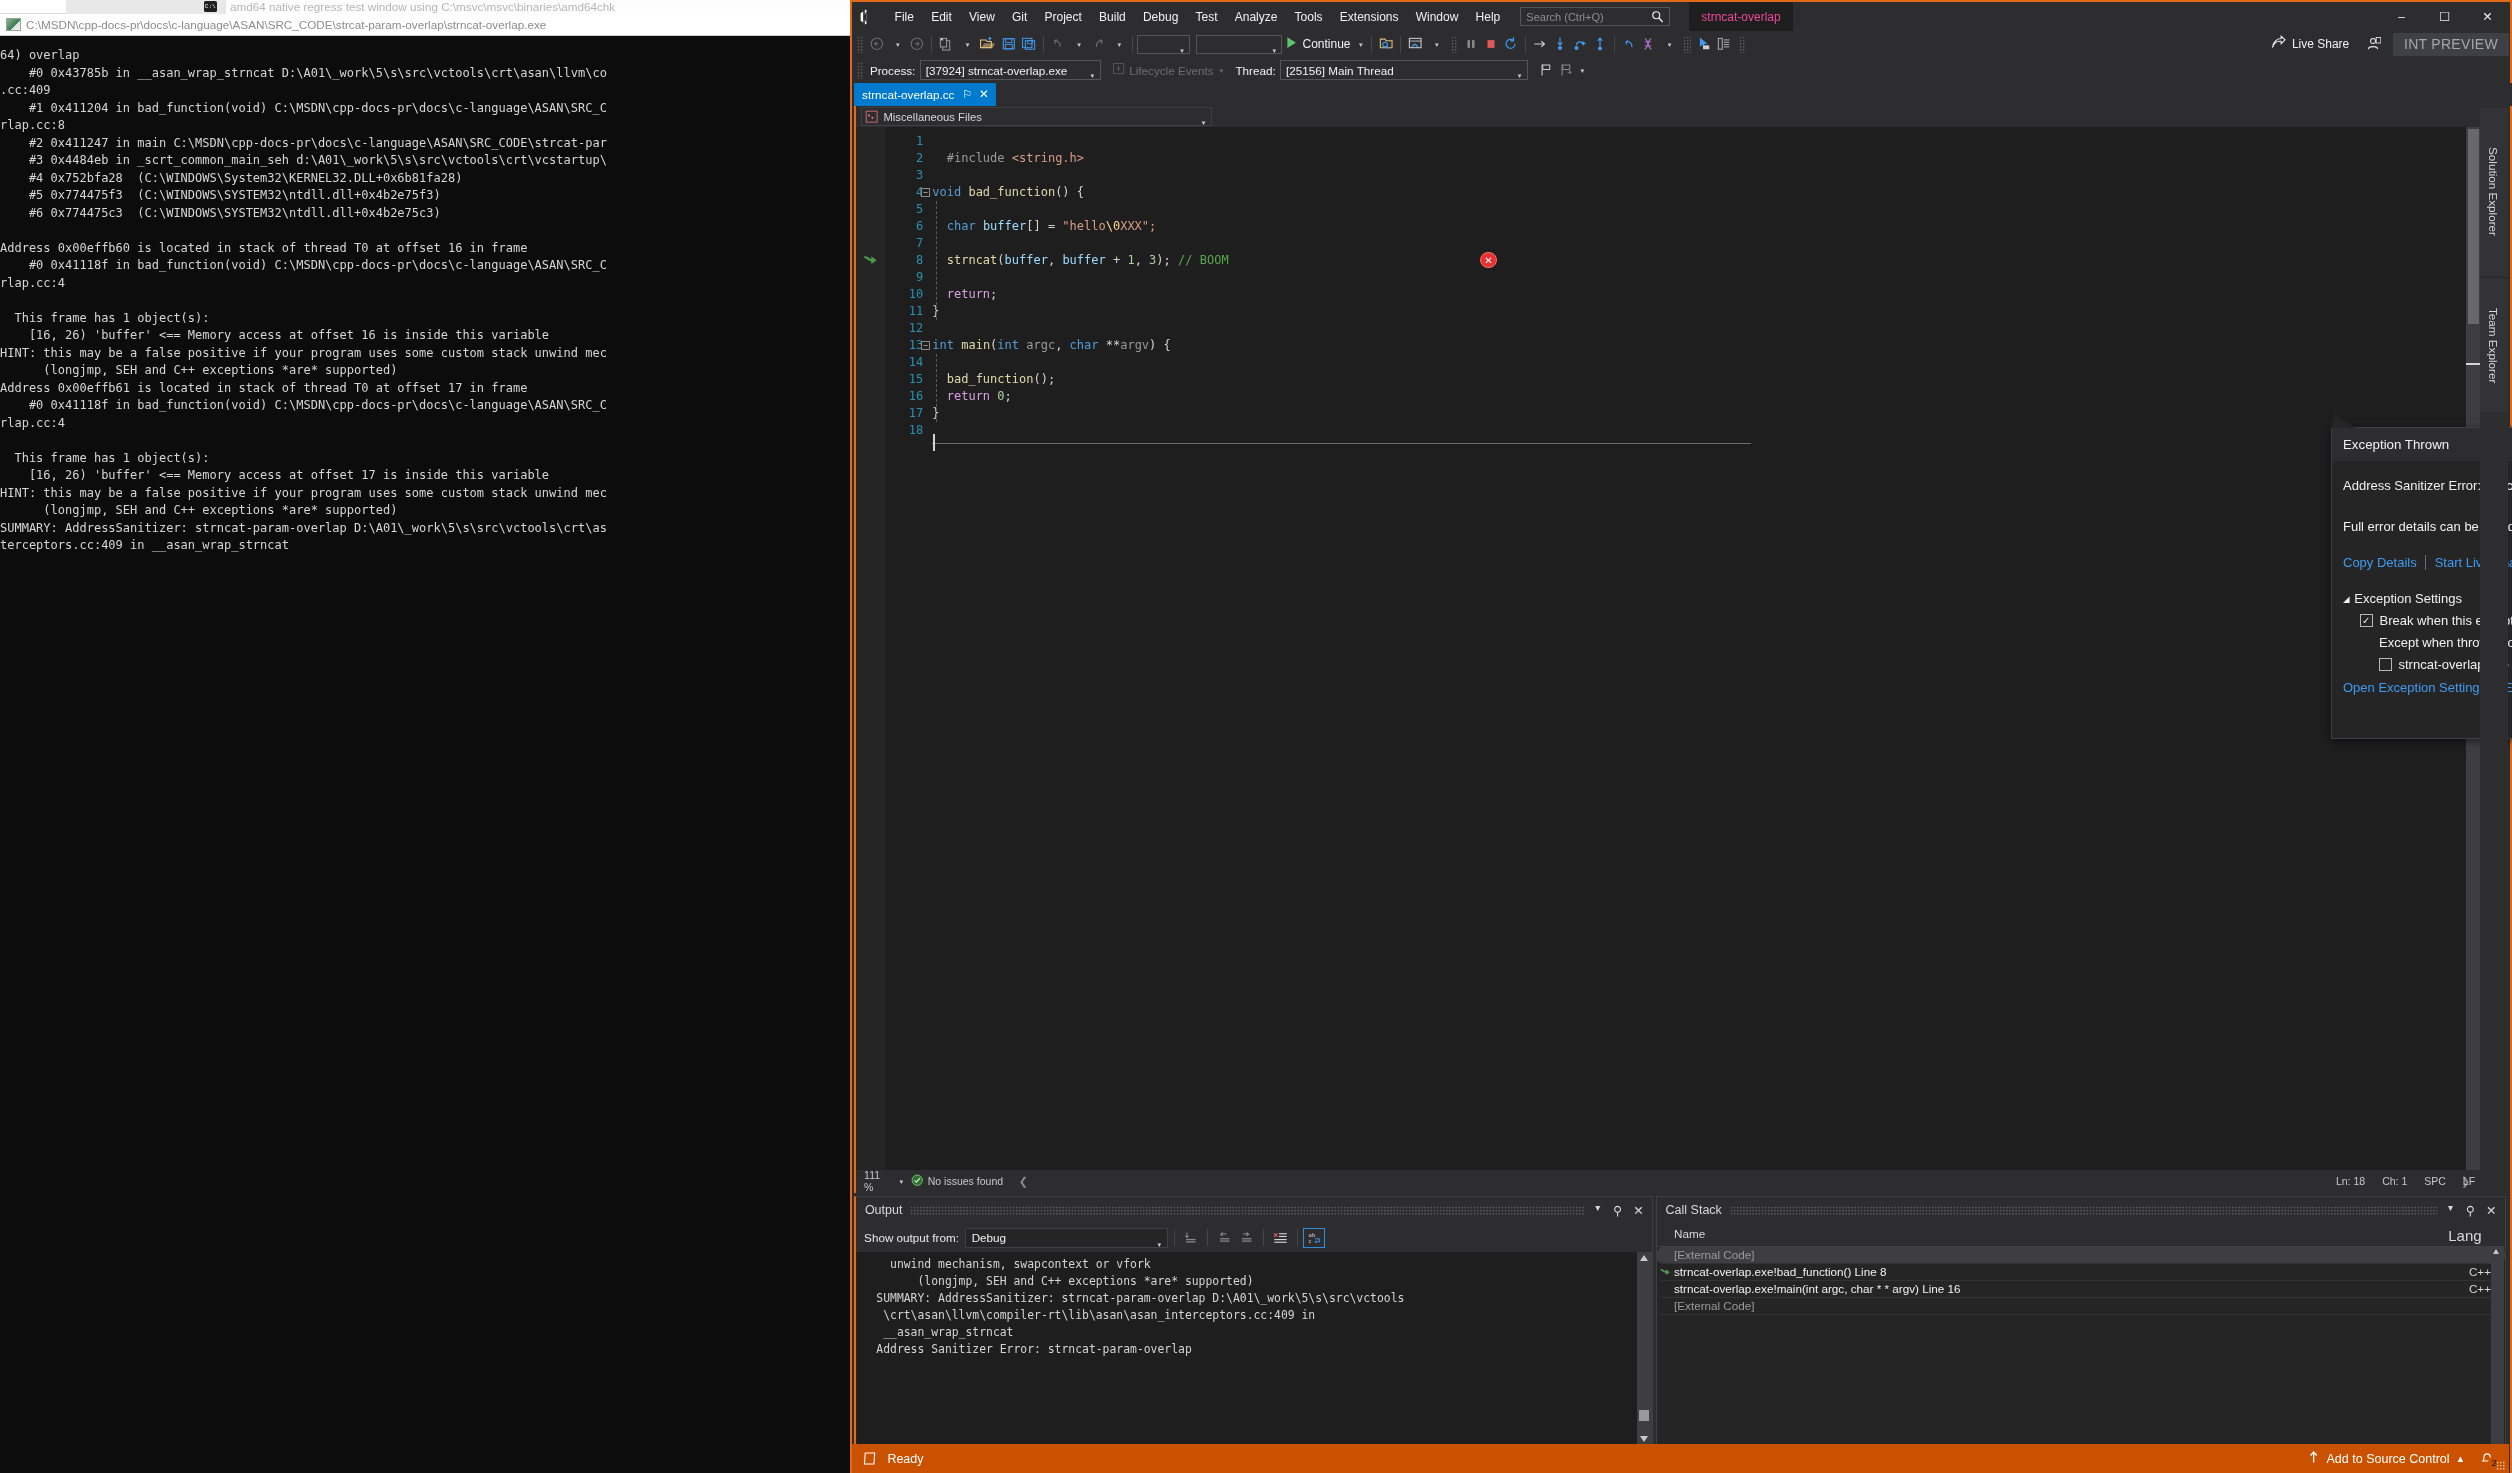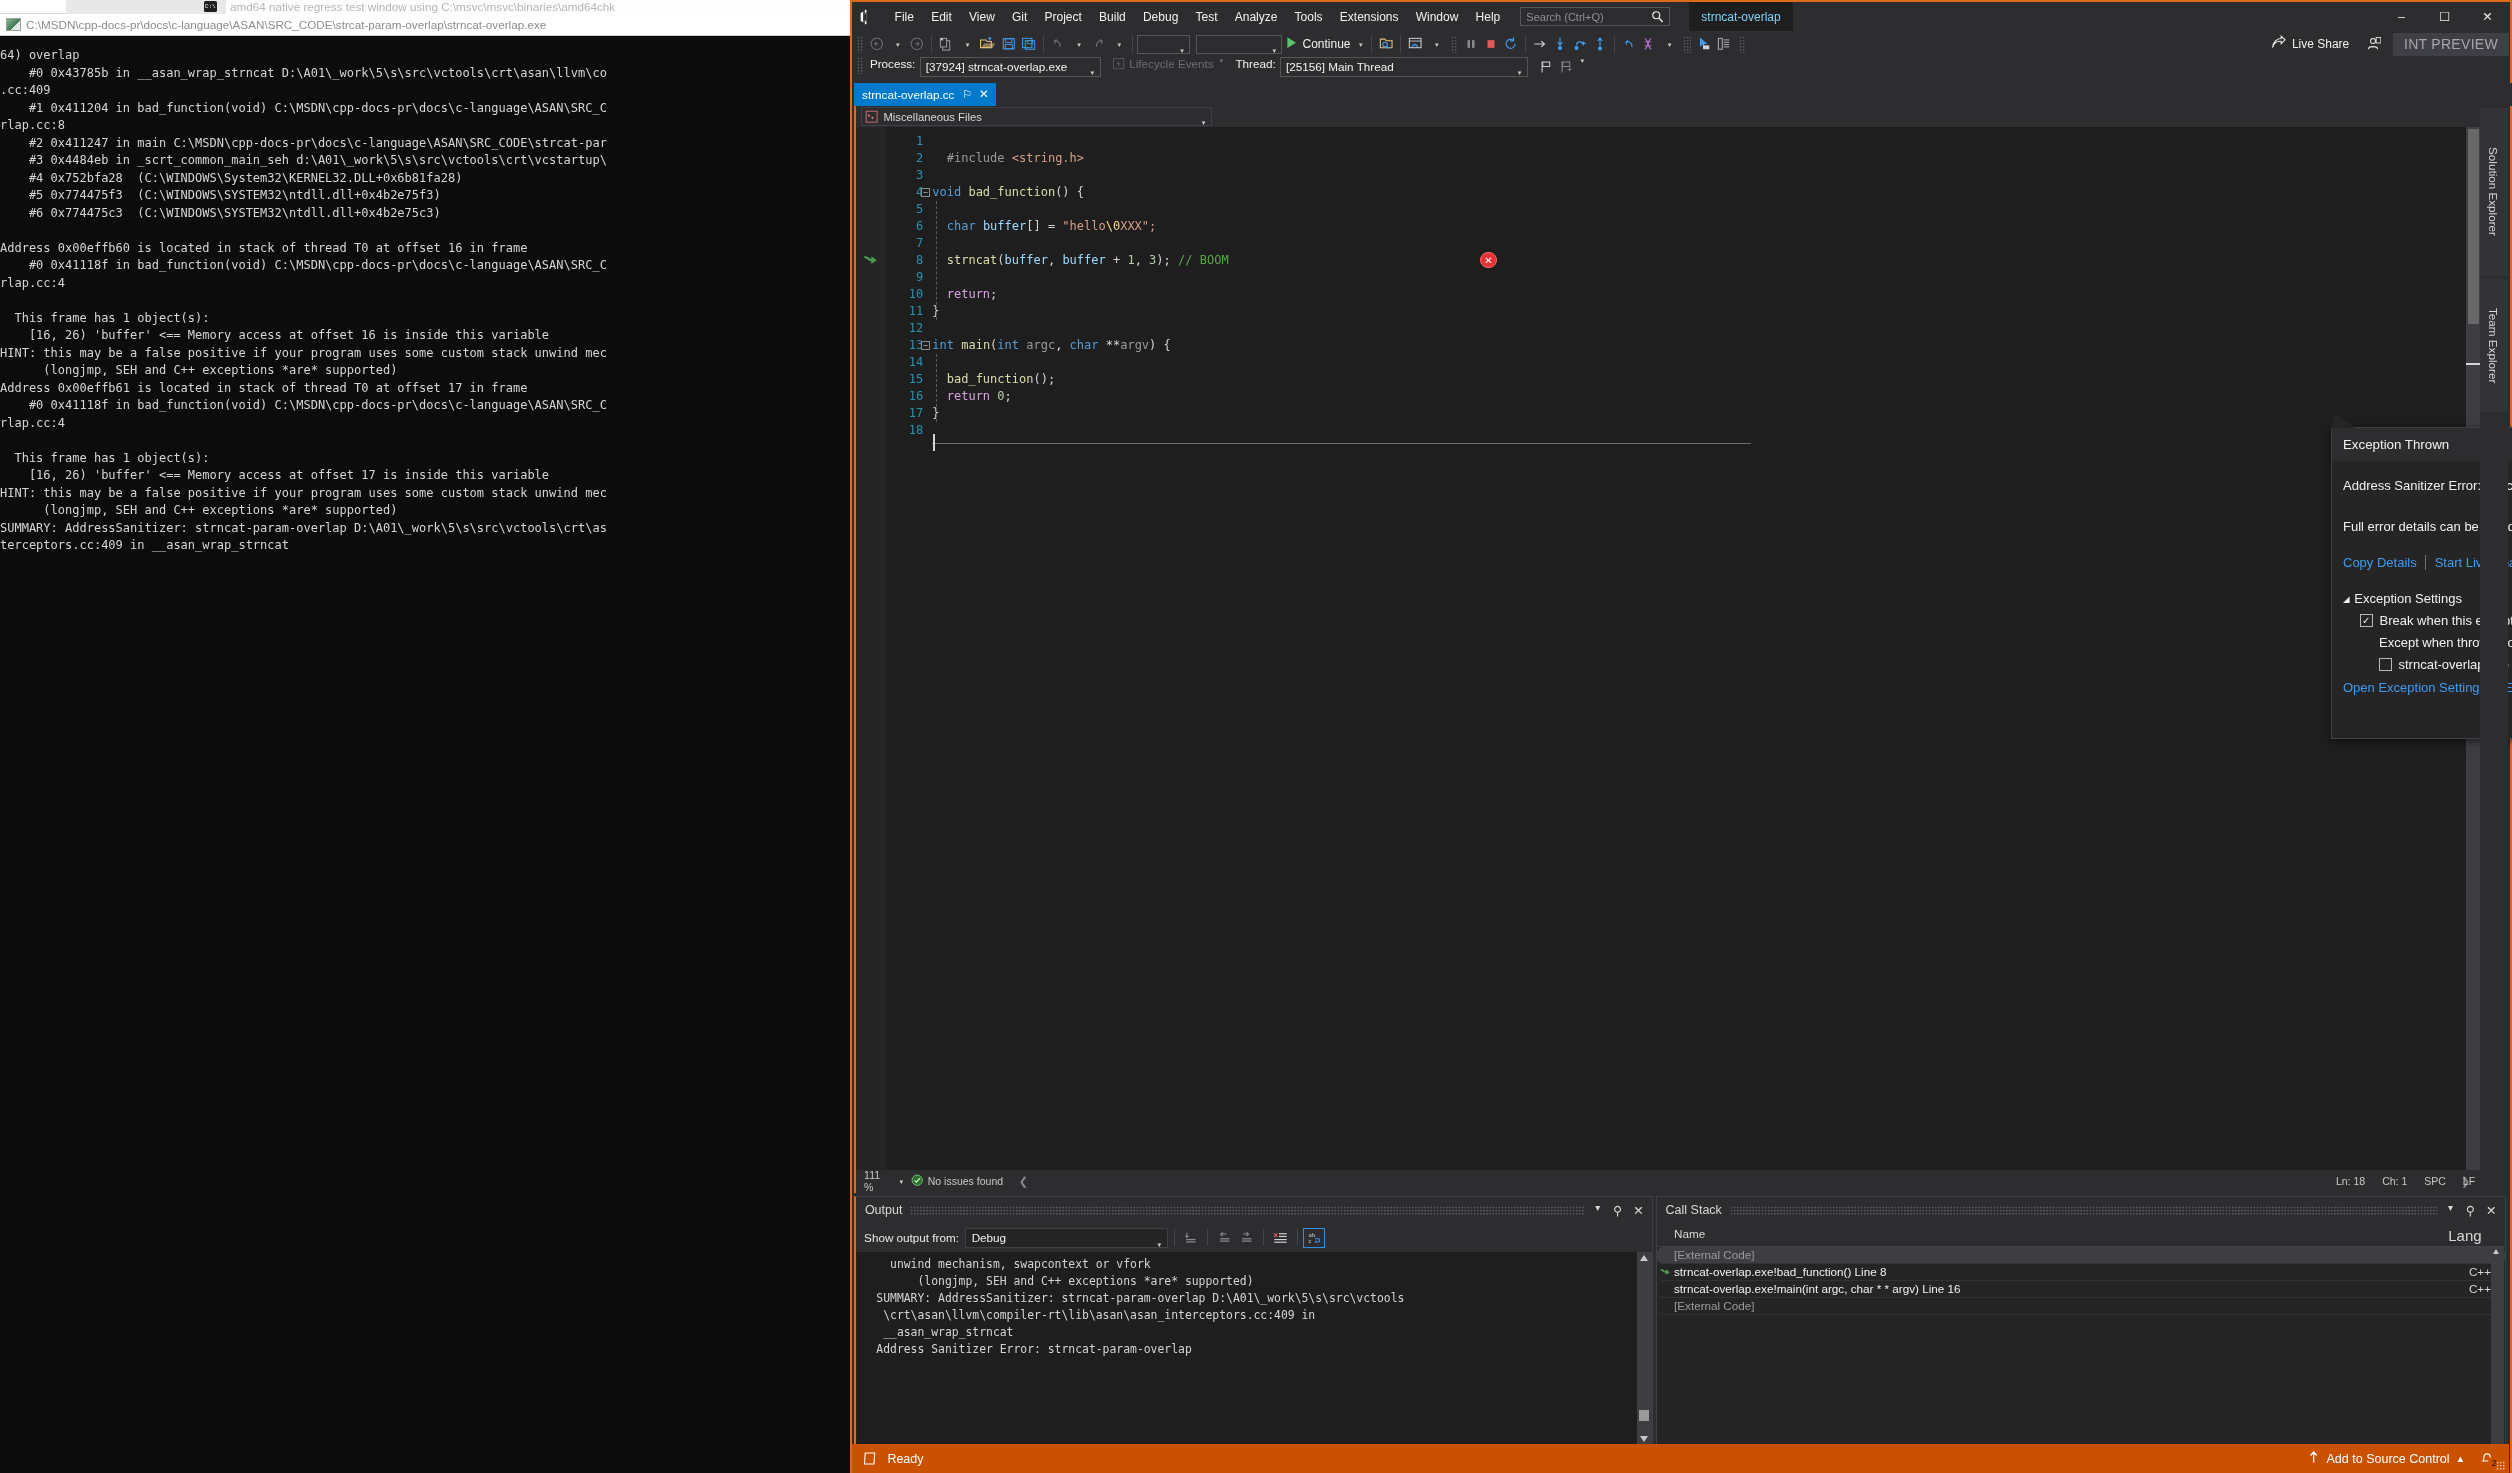--- a/index.html
+++ b/index.html
@@ -88,21 +88,21 @@
     margin-left: 11px; width: 150px; height: 19.5px;
     background: #2d2d30; border: 0.8px solid #555558;
     display: flex; align-items: center; position: relative;
   }
   #vs-search .ph {
     color: #8d8d92; font-size: 11px; padding-left: 5.5px; white-space: nowrap;
   }
   #vs-search .mag { position: absolute; right: 4.7px; top: 2.3px; }
   #vs-projname {
     margin-left: 19px; height: 29px; padding: 0 12.5px;
-    background: #1e1e1e; color: #7dd3fc; font-size: 12px;
+    background: #1e1e1e; color: #ec4899; font-size: 12px;
     display: flex; align-items: center; white-space: nowrap;
   }
   #wincontrols { position: absolute; right: 0; top: 0; display: flex; }
   .wc { width: 43px; height: 29px; display:flex; align-items:center; justify-content:center;
         color:#e8e8e8; font-size: 12.5px; }
 
   
   #vs-toolbar {
     position: absolute; left: 0; top: 29px; width: 1657px; height: 26.5px;
     background: #2d2d30; display: flex; align-items: center;
@@ -122,21 +122,21 @@
   #continue-btn .lbl { color:#f1f1f1; font-size: 12px; margin: 0 5.5px 0 4.7px; white-space:nowrap; }
   #live-share { display:flex; align-items:center; height:20px; padding:0 4.7px; }
   #live-share .lbl { color:#f1f1f1; font-size:12px; margin-left:5.5px; white-space:nowrap; }
   #int-preview { height: 23.4px; padding: 0 11px; background: #3f3f46; color:#a5a5ab;
                  font-size: 14px; letter-spacing:0.3px; display:flex; align-items:center;
                  white-space:nowrap; }
 
   
   #vs-debugbar {
     position: absolute; left: 0; top: 55px; width: 1657px; height: 26px;
-    background: #2d2d30; display: flex; align-items: flex-start;
+    background: #2d2d30; display: flex; align-items: center;
   }
   .dbg-lbl { color: #f1f1f1; font-size: 11.7px; margin: 0 4.7px 0 3.1px; white-space: nowrap; }
   .dbg-combo {
     height: 19.5px; border: 0.8px solid #555558; background: #2d2d30;
     display: flex; align-items: center; position: relative; padding-left: 4.7px;
   }
   .dbg-combo .v { color: #f1f1f1; font-size: 11.7px; white-space: nowrap; }
   .dbg-combo .ar { position: absolute; right: 4.7px; top: 6.2px; }
   .dbg-disabled { color: #6d6d72; font-size: 11.7px; white-space: nowrap; }
 

